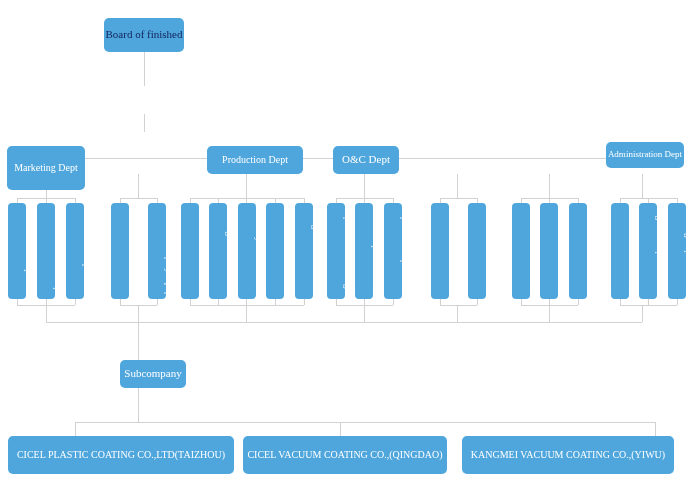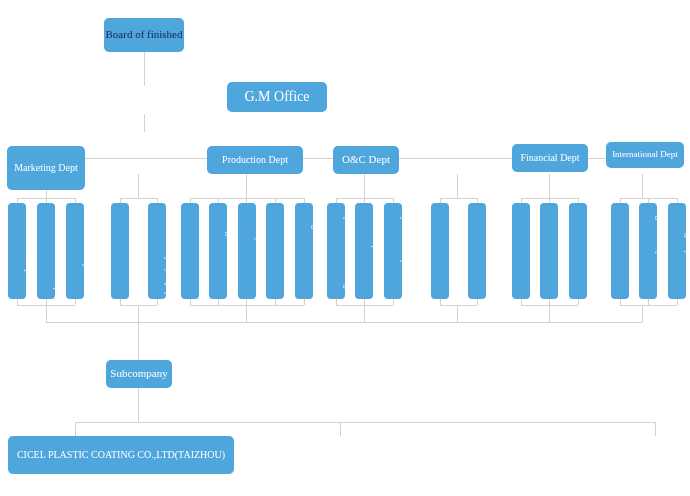--- a/index.html
+++ b/index.html
@@ -157,38 +157,32 @@
   <div class="line h" style="left:75px; top:422px; width:580px;"></div>
   <div class="line v" style="left:75px; top:422px; height:14px;"></div>
   <div class="line v" style="left:340px; top:422px; height:14px;"></div>
   <div class="line v" style="left:655px; top:422px; height:14px;"></div>
 
   <div class="box dark-text" style="left:104px; top:18px; width:80px; height:34px; font-size:11px;">
     <span>Board of finished</span>
   </div>
 
 
-  <div class="box" style="left:227px; top:82px; width:100px; height:30px; font-size:14px;">
-    <span>G.M Office</span>
-  </div>
 
   <div class="box" style="left:7px; top:146px; width:78px; height:44px; font-size:10px;">
     <span>Marketing Dept</span>
   </div>
   <div class="box" style="left:207px; top:146px; width:96px; height:28px; font-size:10px;">
     <span>Production Dept</span>
   </div>
   <div class="box" style="left:333px; top:146px; width:66px; height:28px; font-size:11px;">
     <span>O&amp;C Dept</span>
   </div>
-  <div class="box" style="left:512px; top:144px; width:76px; height:28px; font-size:10px;">
-    <span>Financial Dept</span>
-  </div>
   <div class="box thin" style="left:606px; top:142px; width:78px; height:26px; font-size:9px;">
-    <span>International Dept</span>
+    <span>Administration Dept</span>
   </div>
 
   <div class="vbox" style="left:8px; top:203px; width:18px; height:96px;">
     <span class="vtext" style="left:16px;">Internal Trade Dept</span>
   </div>
   <div class="vbox" style="left:37px; top:203px; width:18px; height:96px;">
     <span class="vtext" style="left:16px;">International Trade Dept</span>
   </div>
   <div class="vbox" style="left:66px; top:203px; width:18px; height:96px;">
     <span class="vtext" style="left:16px;">E-commerce Dept</span>
@@ -247,21 +241,27 @@
   <div class="vbox" style="left:611px; top:203px; width:18px; height:96px;">
     <span class="vtext" style="left:16px;">HR</span>
   </div>
   <div class="vbox" style="left:639px; top:203px; width:18px; height:96px;">
     <span class="vtext" style="left:16px;">Logistics Dept</span>
   </div>
   <div class="vbox" style="left:668px; top:203px; width:18px; height:96px;">
     <span class="vtext" style="left:16px;">Planning Dept</span>
   </div>
 
-  <div class="box" style="left:106px; top:360px; width:66px; height:28px; font-size:11px;">
+  <div class="box" style="left:120px; top:360px; width:66px; height:28px; font-size:11px;">
     <span>Subcompany</span>
   </div>
 
   <div class="box" style="left:8px; top:436px; width:226px; height:38px; font-size:10px;font-family:Liberation Serif, serif;">
     <span>CICEL PLASTIC COATING CO.,LTD(TAIZHOU)</span>
   </div>
+  <div class="box" style="left:243px; top:436px; width:204px; height:38px; font-size:10px;">
+    <span>CICEL VACUUM COATING CO.,(QINGDAO)</span>
+  </div>
+  <div class="box" style="left:462px; top:436px; width:212px; height:38px; font-size:10px;">
+    <span>KANGMEI VACUUM COATING CO.,(YIWU)</span>
+  </div>
 
 </div>
 
 </body></html>

